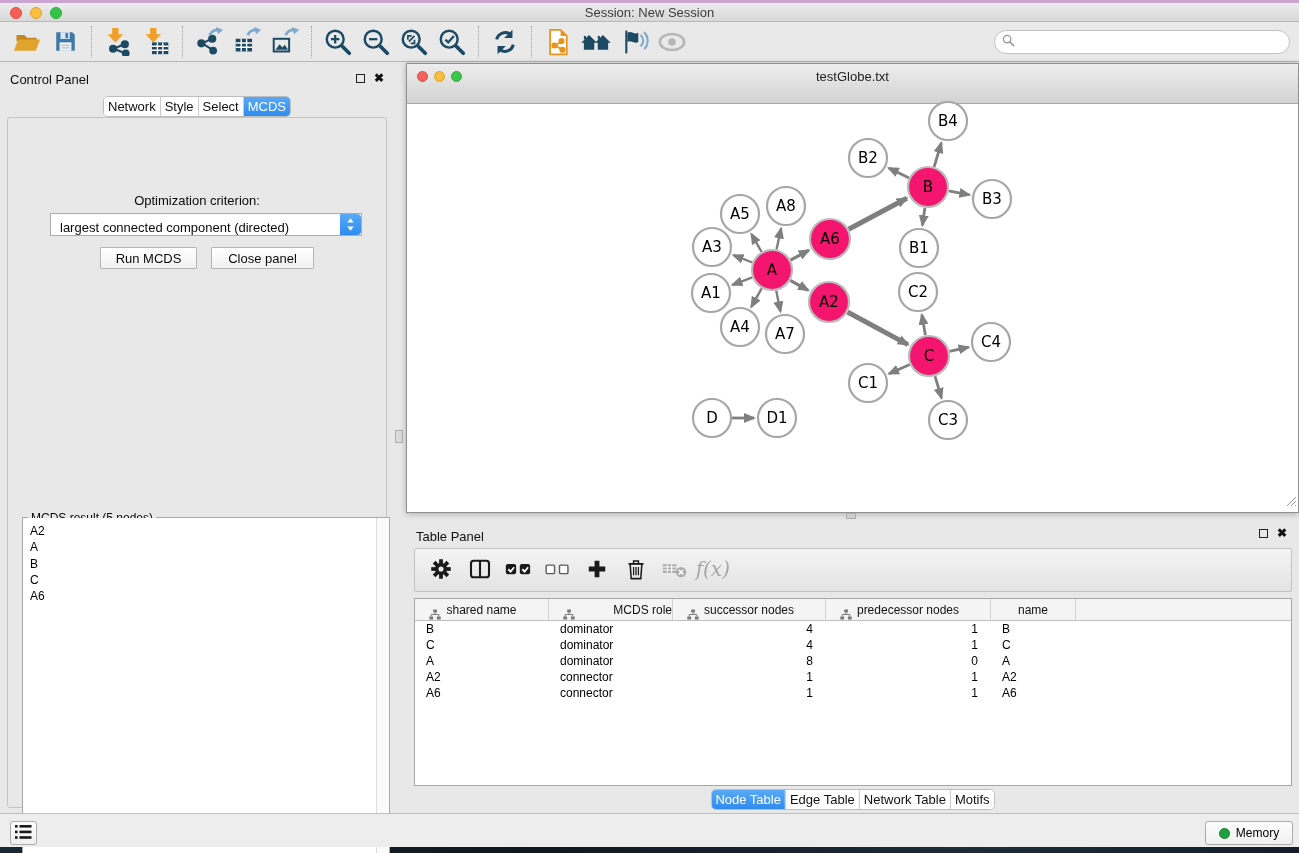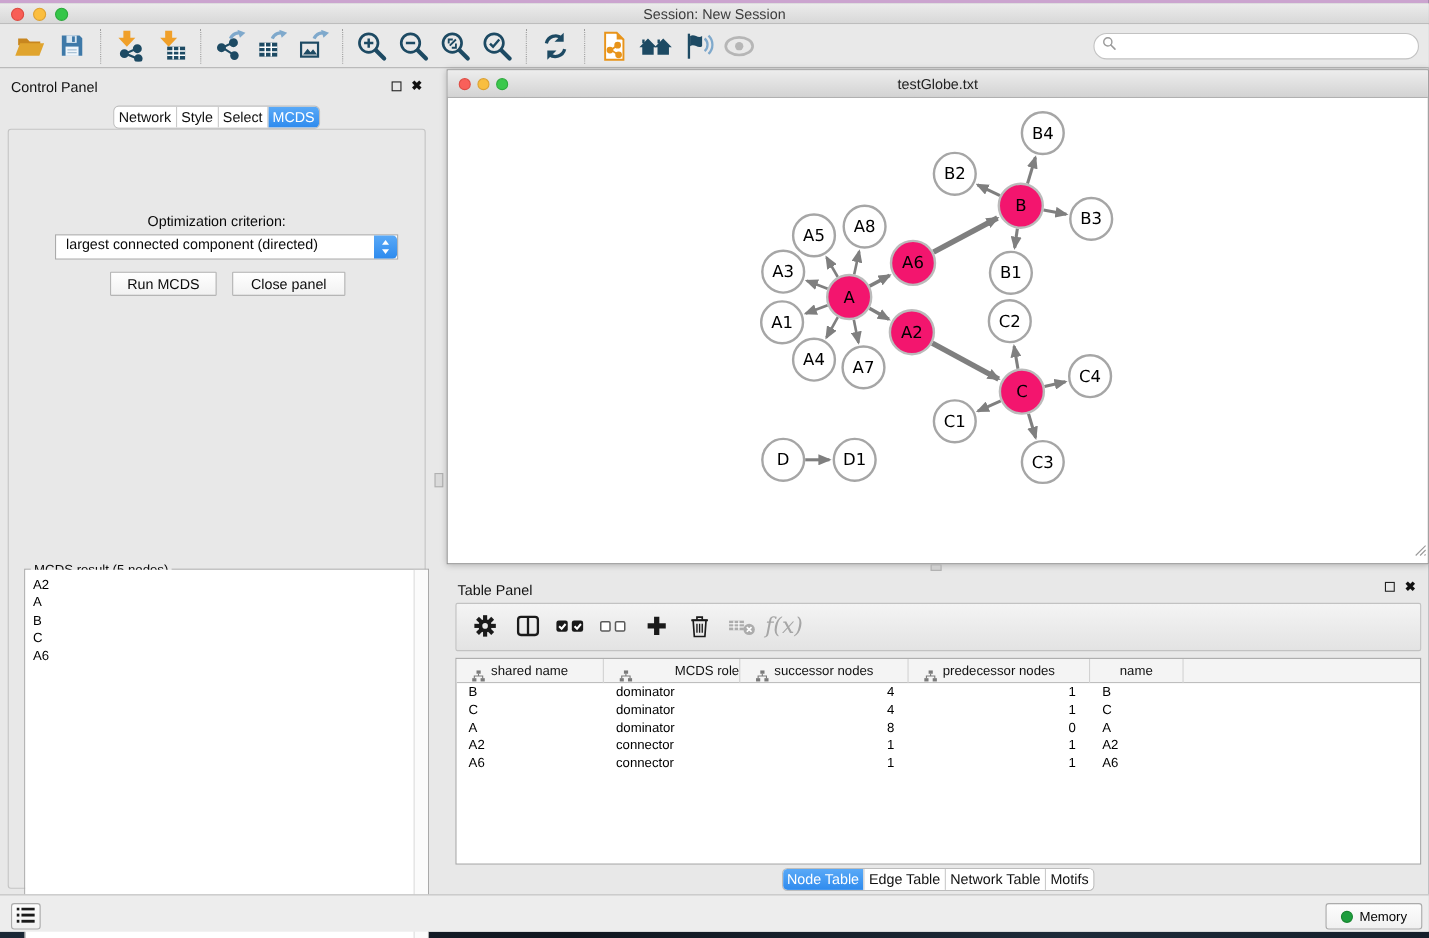--- a/index.html
+++ b/index.html
@@ -47,21 +47,21 @@
   .segmented { display:inline-flex; border:1px solid #BDBDBD; border-radius:5px; background:#FFF; overflow:hidden; height:21px; }
   .seg { padding:0 4px; line-height:20px; font-size:13px; color:#111; border-left:1px solid #CACACA; background:#FFF; }
   .seg:first-child { border-left:none; }
   .seg.selected { background:linear-gradient(#59A9F7,#2F8BEE); color:#FFF; }
   .cp-tabs { position:absolute; left:50%; transform:translateX(-50%); top:34px; }
 
   .cp-content { position:absolute; left:7px; right:7px; top:55px; height:691px;
     border:1px solid #C4C4C4; border-radius:3px; }
   .opt-label { position:absolute; left:0; right:0; top:75px; text-align:center; font-size:13px; color:#0A0A0A; }
   .dropdown { position:absolute; left:42px; top:95px; width:312px; height:23px; background:#FFF;
-    border:1px solid #ABABAB; border-radius:0; display:flex; align-items:flex-start; }
+    border:1px solid #ABABAB; border-radius:0; display:flex; align-items:flex-end; }
   .dropdown .dd-text { flex:1; padding-left:9px; font-size:13px; color:#0A0A0A; white-space:nowrap; }
   .dd-stepper { width:21px; height:21px; border-radius:0 4px 4px 0; background:linear-gradient(#59A9F7,#2E8BEE);
     display:flex; align-items:center; justify-content:center; }
   .mac-btn { position:absolute; height:22px; background:linear-gradient(#FFFFFF,#F1F1F1);
     border:1px solid #B5B5B5; border-radius:1px; font-size:13px; color:#0A0A0A;
     font-family:"Liberation Sans",sans-serif; }
   .btn-run { left:92px; top:129px; width:97px; }
   .btn-close { left:203px; top:129px; width:103px; }
 
   .groupbox { position:absolute; left:14px; width:368px; top:399px; height:339px; border:1px solid #A9A9A9; }
@@ -72,21 +72,21 @@
   .mcds-items { padding-top:5px; }
 
   
   .v-divider { position:absolute; left:394px; top:0; width:12px; height:751px; }
   .v-grip { position:absolute; left:1px; top:368px; width:8px; height:13px; background:#DADADA; border:1px solid #B0B0B0; }
 
   
   .right-area { position:absolute; left:406px; top:0; width:893px; height:751px; }
   .net-window { position:absolute; left:0; top:1px; width:893px; height:450px; background:#FFF;
     border:1px solid #909090; box-shadow:0 1px 6px rgba(0,0,0,0.25); }
-  .net-titlebar { position:absolute; left:0; top:0; right:0; height:25px;
+  .net-titlebar { position:absolute; left:0; top:0; right:0; height:40px;
     background:linear-gradient(#EDEDED,#D3D3D3); border-bottom:1px solid #A8A8A8; }
   .net-titlebar .title { position:absolute; left:0; right:0; top:5px; text-align:center; font-size:13px; color:#222; }
   .net-lights { position:absolute; left:10px; top:7px; display:flex; gap:6px; }
   .net-light { width:11px; height:11px; border-radius:50%; }
   .graph-area { position:absolute; left:0; top:25px; width:745px; height:423px; }
   .resize-corner { position:absolute; right:1px; bottom:1px; }
 
   
   .h-divider { position:absolute; left:0; top:451px; width:893px; height:6px; }
   .h-grip { position:absolute; left:440px; top:0px; width:10px; height:6px; background:#CFCFCF; border:1px solid #AFAFAF; }

